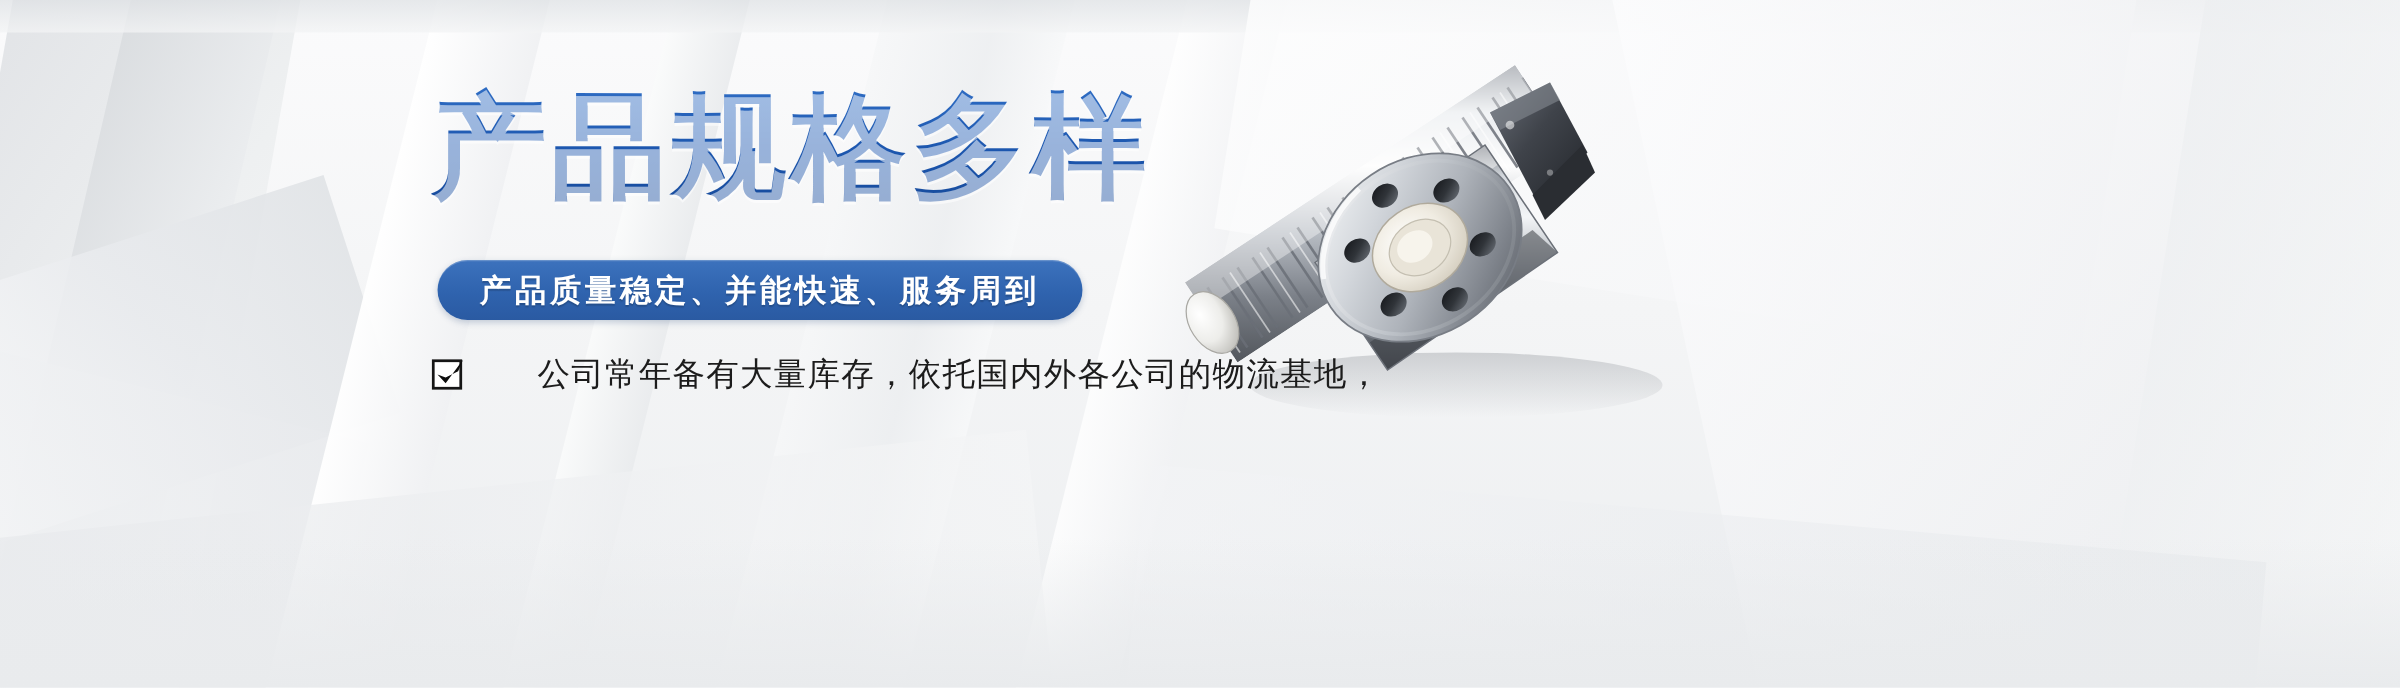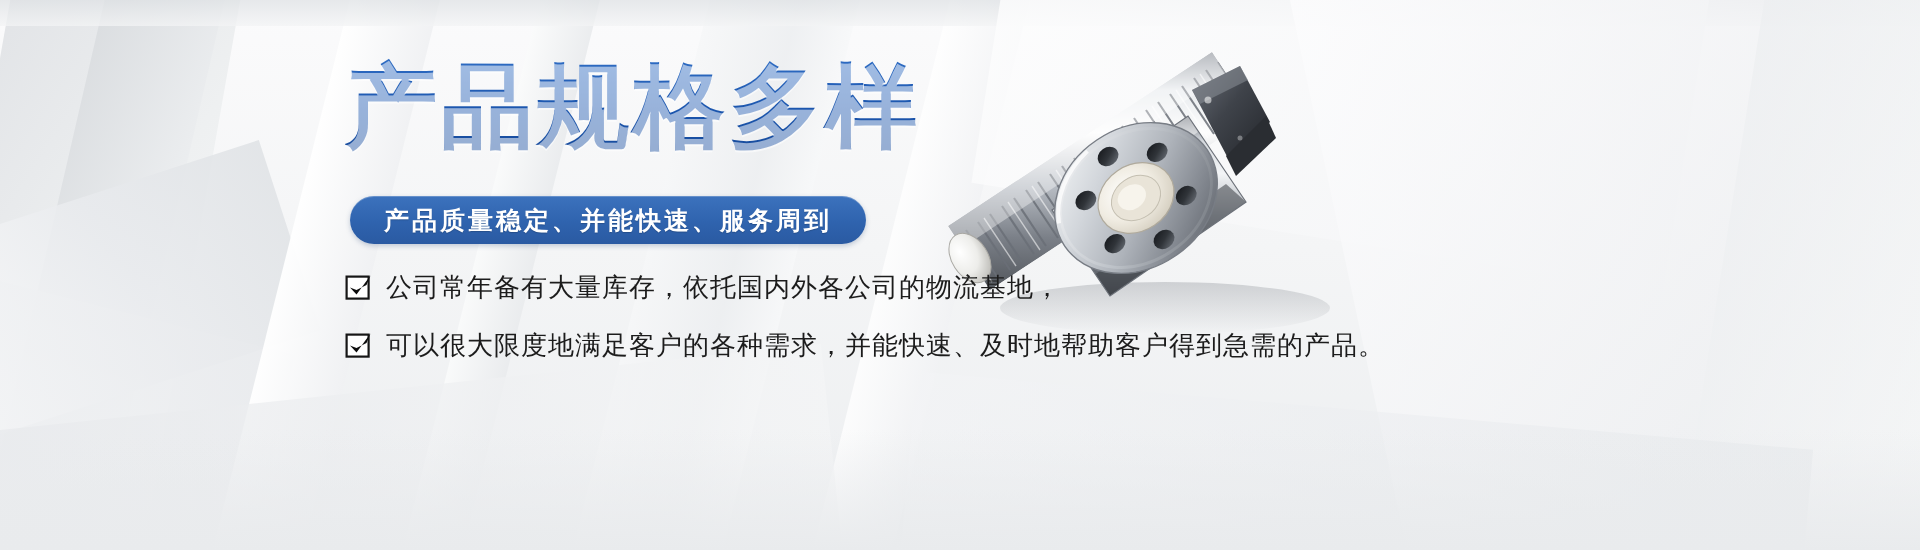--- a/index.html
+++ b/index.html
@@ -88,21 +88,21 @@
     background:linear-gradient(80deg,#e6e8eb 0%,#f4f5f6 100%);
     transform:rotate(-6deg);opacity:.75;
   }
   .f-bottom-shard2{
     right:120px;bottom:-200px;width:900px;height:340px;
     background:linear-gradient(100deg,#f3f4f6 0%,#e4e7ea 100%);
     transform:rotate(5deg);opacity:.6;
   }
 
   
-  .content{position:absolute;left:0;top:0;width:1920px;height:456px;}
+  .content{position:absolute;left:0;top:12px;width:1920px;height:456px;}
 
   .headline{
     position:absolute;left:345px;top:55px;
     font-size:92px;font-weight:bold;line-height:1.12;
     letter-spacing:4px;
     color:#1e59b0;
     background:linear-gradient(180deg,#2f6dc4 0%,#1b55ad 55%,#174a99 100%);
     -webkit-background-clip:text;background-clip:text;
     -webkit-text-fill-color:transparent;
     text-shadow:0 2px 0 rgba(255,255,255,.55);
@@ -119,21 +119,21 @@
   }
   .pill-text{
     color:#ffffff;font-size:25px;font-weight:bold;
     letter-spacing:3px;white-space:nowrap;
     text-shadow:0 1px 1px rgba(0,0,0,.18);
   }
 
   .bullet{
     position:absolute;display:flex;align-items:center;
   }
-  .bullet-1{left:345px;top:270px;}
+  .bullet-1{left:345px;top:270px;gap:44px;}
   .bullet-2{left:345px;top:328px;}
 
   .check-box{
     width:27px;height:27px;position:relative;flex:none;margin-right:14px;
   }
   .check-box svg{display:block;width:27px;height:27px;}
 
   .bullet-text{
     font-size:26px;color:#1c1c1c;letter-spacing:1px;
     white-space:nowrap;font-weight:500;
@@ -323,24 +323,15 @@
     <div class="bullet bullet-1">
       <span class="check-box">
         <svg viewBox="0 0 27 27" xmlns="http://www.w3.org/2000/svg">
           <rect x="1.6" y="2.6" width="22" height="22" fill="#ffffff" stroke="#161616" stroke-width="2.2"></rect>
           <path d="M 5 13.5 L 11.5 20.5 L 25.5 1.5 L 21.5 11 L 11.5 16 Z" fill="#0d0d0d"></path>
         </svg>
       </span>
       <span class="bullet-text">公司常年备有大量库存，依托国内外各公司的物流基地，</span>
     </div>
 
-    <div class="bullet bullet-2">
-      <span class="check-box">
-        <svg viewBox="0 0 27 27" xmlns="http://www.w3.org/2000/svg">
-          <rect x="1.6" y="2.6" width="22" height="22" fill="#ffffff" stroke="#161616" stroke-width="2.2"></rect>
-          <path d="M 5 13.5 L 11.5 20.5 L 25.5 1.5 L 21.5 11 L 11.5 16 Z" fill="#0d0d0d"></path>
-        </svg>
-      </span>
-      <span class="bullet-text">可以很大限度地满足客户的各种需求，并能快速、及时地帮助客户得到急需的产品。</span>
-    </div>
 
   </div>
 </div>
 
 </body></html>

